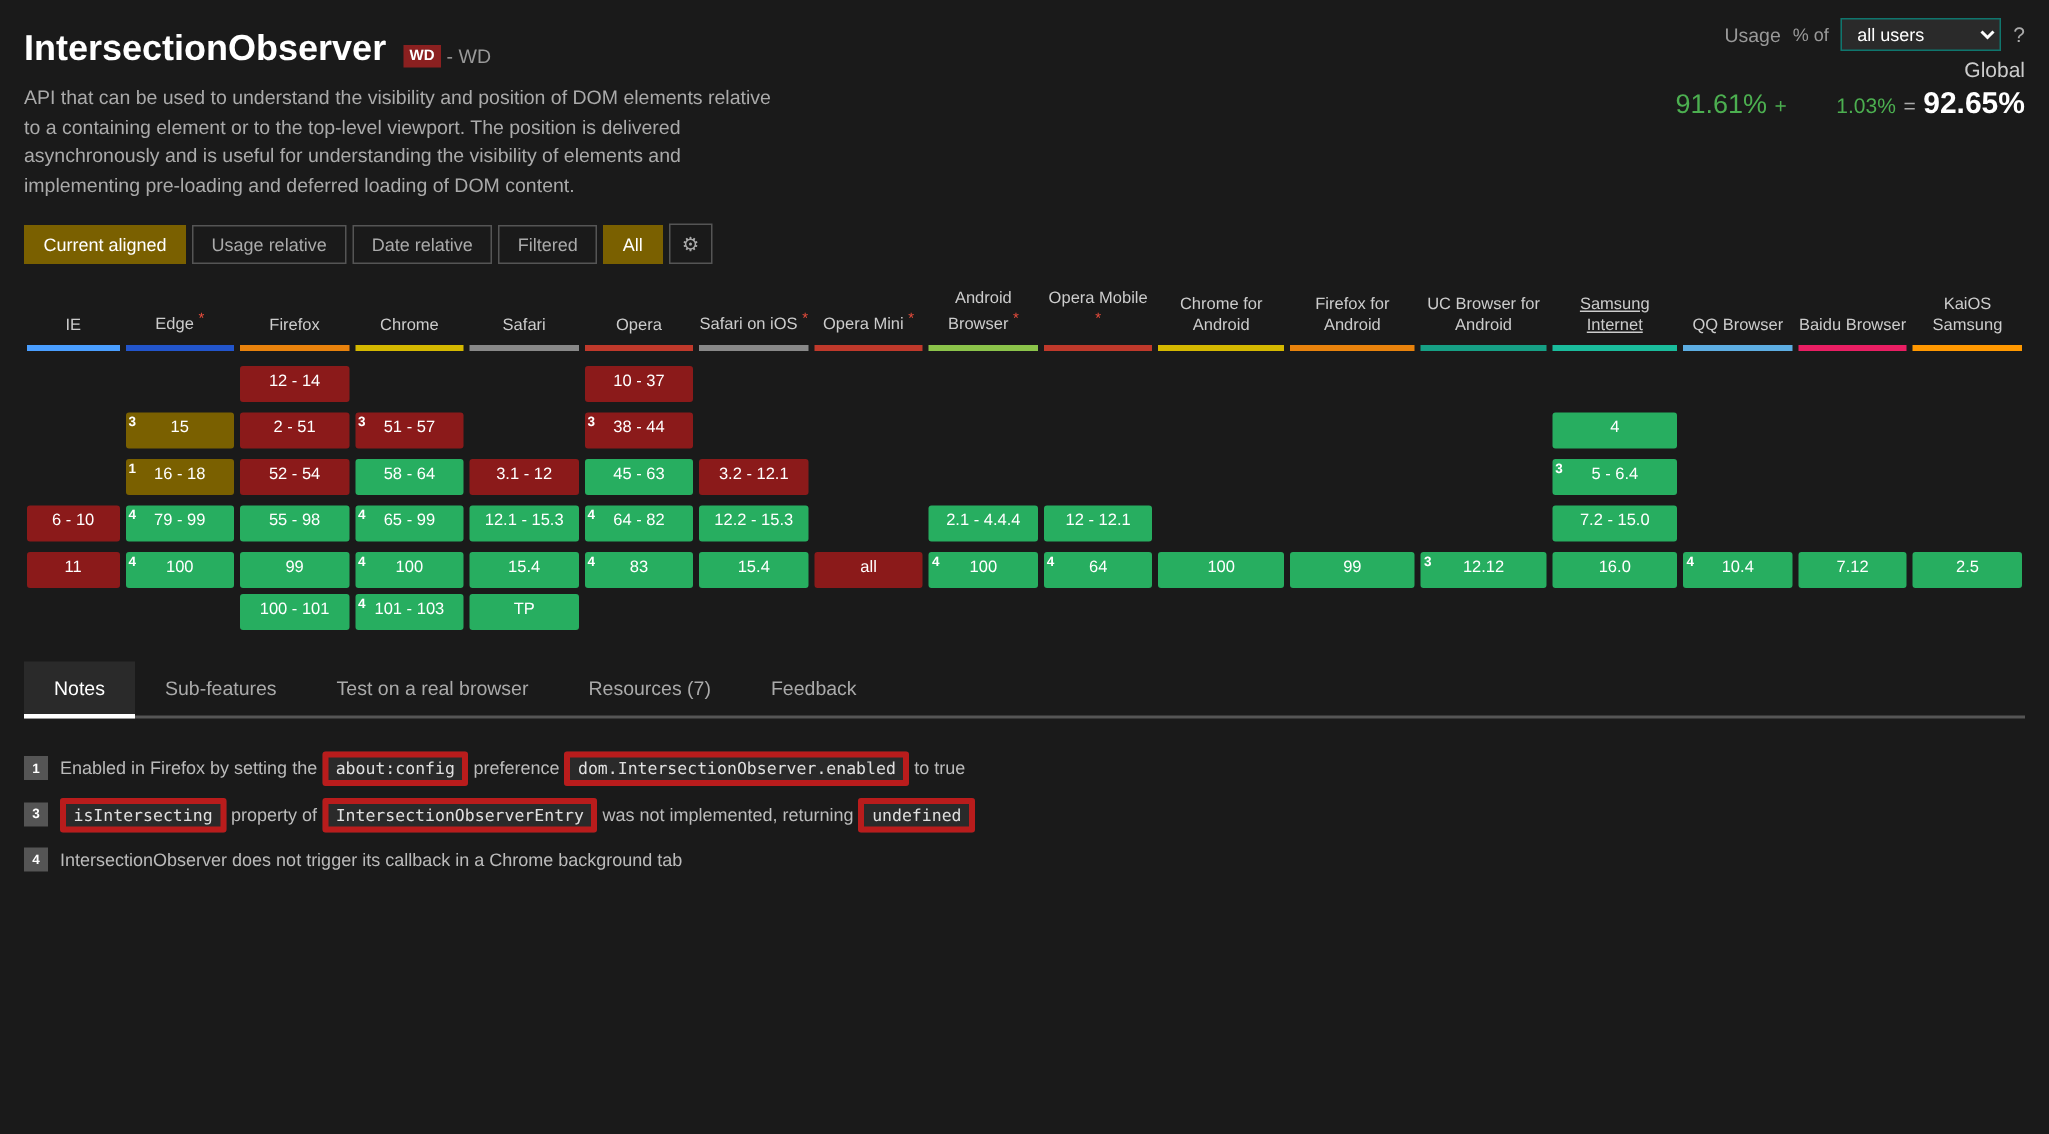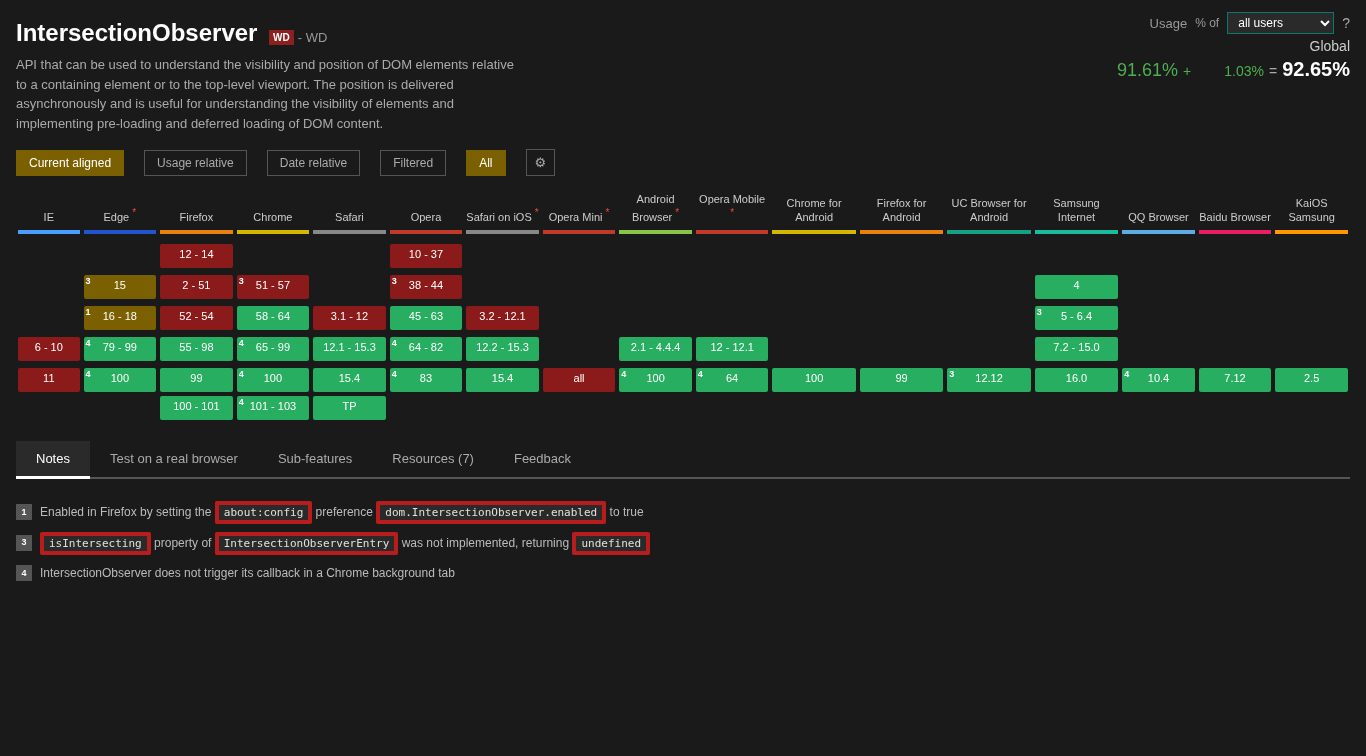--- a/index.html
+++ b/index.html
@@ -94,21 +94,21 @@
     .usage-green { color: #4caf50; }
     .usage-plus { color: #4caf50; font-size: 14px; }
     .usage-small-green { color: #4caf50; font-size: 14px; margin-left: 28px; }
     .usage-equals { color: #aaa; font-size: 14px; }
     .usage-total { color: #fff; font-size: 20px; font-weight: bold; }
 
     
     .tabs-row {
       display: flex;
       align-items: center;
-      gap: 20px;
+      gap: 4px;
       margin-top: 16px;
       margin-bottom: 12px;
     }
     .tab-btn {
       padding: 5px 12px;
       border: 1px solid #555;
       background: transparent;
       color: #aaa;
       font-size: 12px;
       cursor: pointer;
@@ -368,21 +368,21 @@
           <th style="width:80px;">
             <span class="th-inner browser-name">Firefox for Android</span>
             <div class="browser-bar bar-orange"></div>
           </th>
 
           <th style="width:80px;">
             <span class="th-inner browser-name">UC Browser for Android</span>
             <div class="browser-bar bar-cyan"></div>
           </th>
 
-          <th style="width:80px;">
+          <th style="width:80px;text-decoration:underline;">
             <span class="th-inner browser-name">Samsung Internet</span>
             <div class="browser-bar bar-teal"></div>
           </th>
 
           <th style="width:70px;">
             <span class="th-inner browser-name">QQ Browser</span>
             <div class="browser-bar bar-lightblue"></div>
           </th>
 
           <th style="width:70px;">
@@ -598,22 +598,22 @@
           <td><span class="cell cell-empty"></span></td>
           <td><span class="cell cell-empty"></span></td>
           <td><span class="cell cell-empty"></span></td>
         </tr>
       </tbody>
     </table>
   </div>
 
   <div class="bottom-tabs">
     <button class="bottom-tab active">Notes</button>
+    <button class="bottom-tab">Sub-features</button>
     <button class="bottom-tab">Test on a real browser</button>
-    <button class="bottom-tab">Sub-features</button>
     <button class="bottom-tab">Resources (7)</button>
     <button class="bottom-tab">Feedback</button>
   </div>
 
   <div class="notes-section">
     <div class="note-item">
       <span class="note-num">1</span>
       <span>
         Enabled in Firefox by setting the <code>about:config</code> preference <code>dom.IntersectionObserver.enabled</code> to true
       </span>

